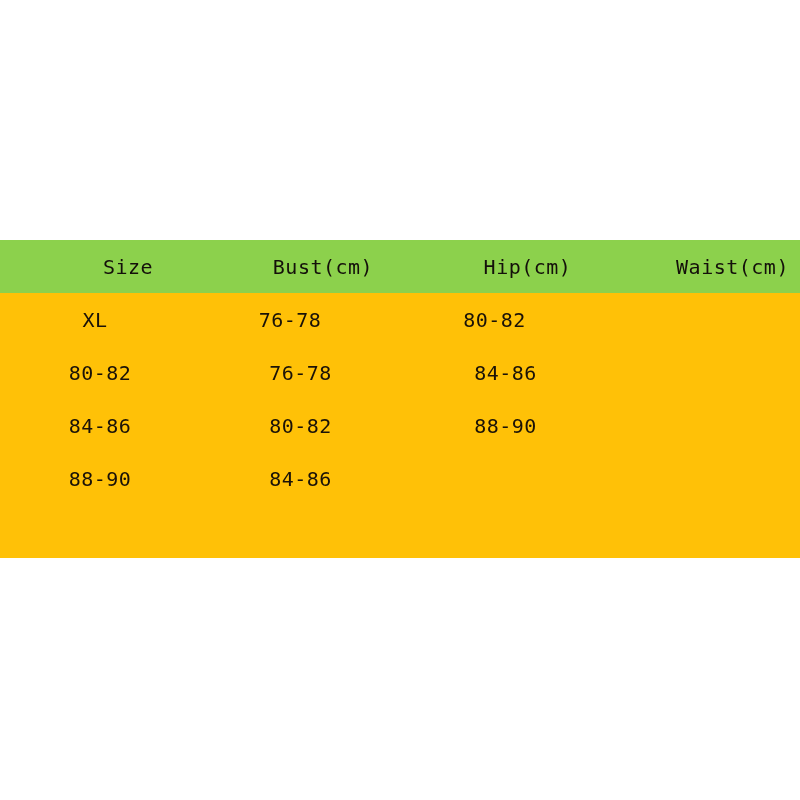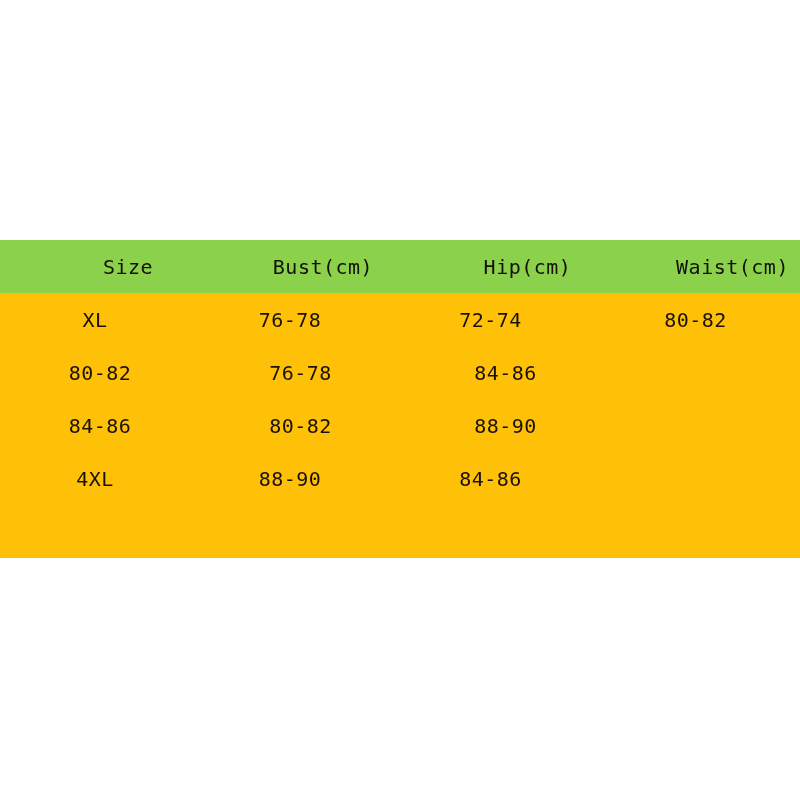--- a/index.html
+++ b/index.html
@@ -75,36 +75,34 @@
     <div class="cell col-bust">Bust(cm)</div>
     <div class="cell col-hip">Hip(cm)</div>
     <div class="cell col-waist">Waist(cm)</div>
   </div>
 
   <div class="chart-body">
 
     <div class="chart-row">
       <div class="cell col-size">XL</div>
       <div class="cell col-bust">76-78</div>
-      <div class="cell col-waist">72-74</div>
       <div class="cell col-hip">80-82</div>
     </div>
 
     <div class="chart-row">
       <div class="cell col-bust">80-82</div>
       <div class="cell col-waist">76-78</div>
       <div class="cell col-hip">84-86</div>
     </div>
 
     <div class="chart-row">
       <div class="cell col-bust">84-86</div>
       <div class="cell col-waist">80-82</div>
       <div class="cell col-hip">88-90</div>
     </div>
 
     <div class="chart-row">
-      <div class="cell col-size">4XL</div>
       <div class="cell col-bust">88-90</div>
       <div class="cell col-waist">84-86</div>
     </div>
 
   </div>
 </div>
 
 </body></html>

